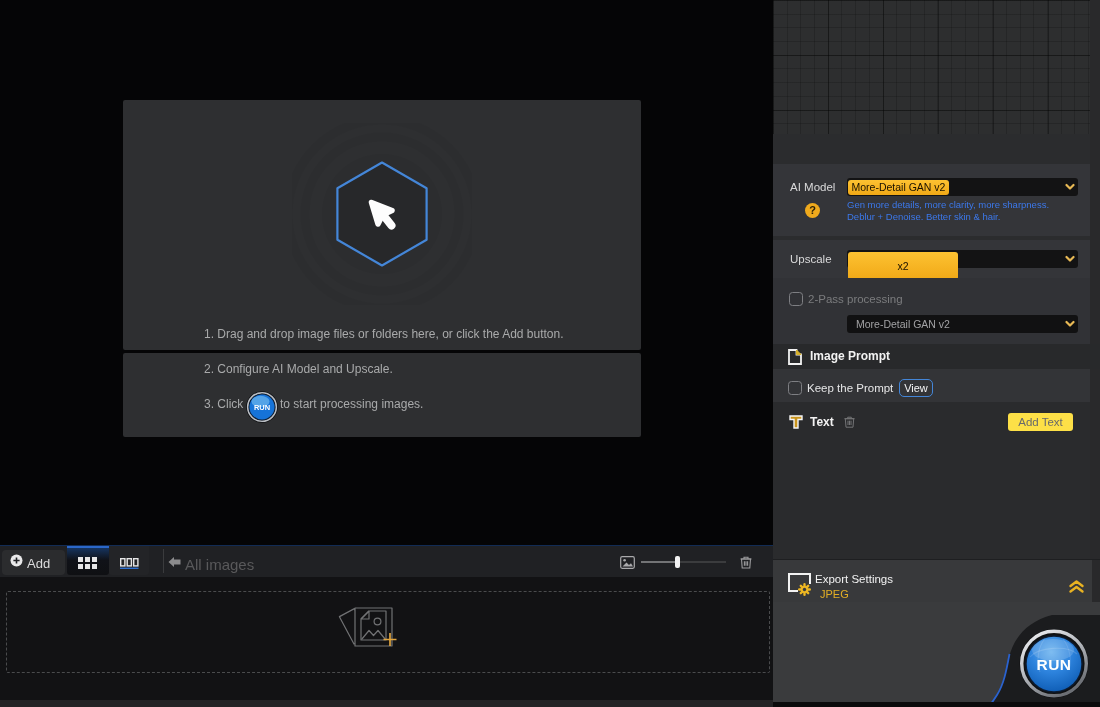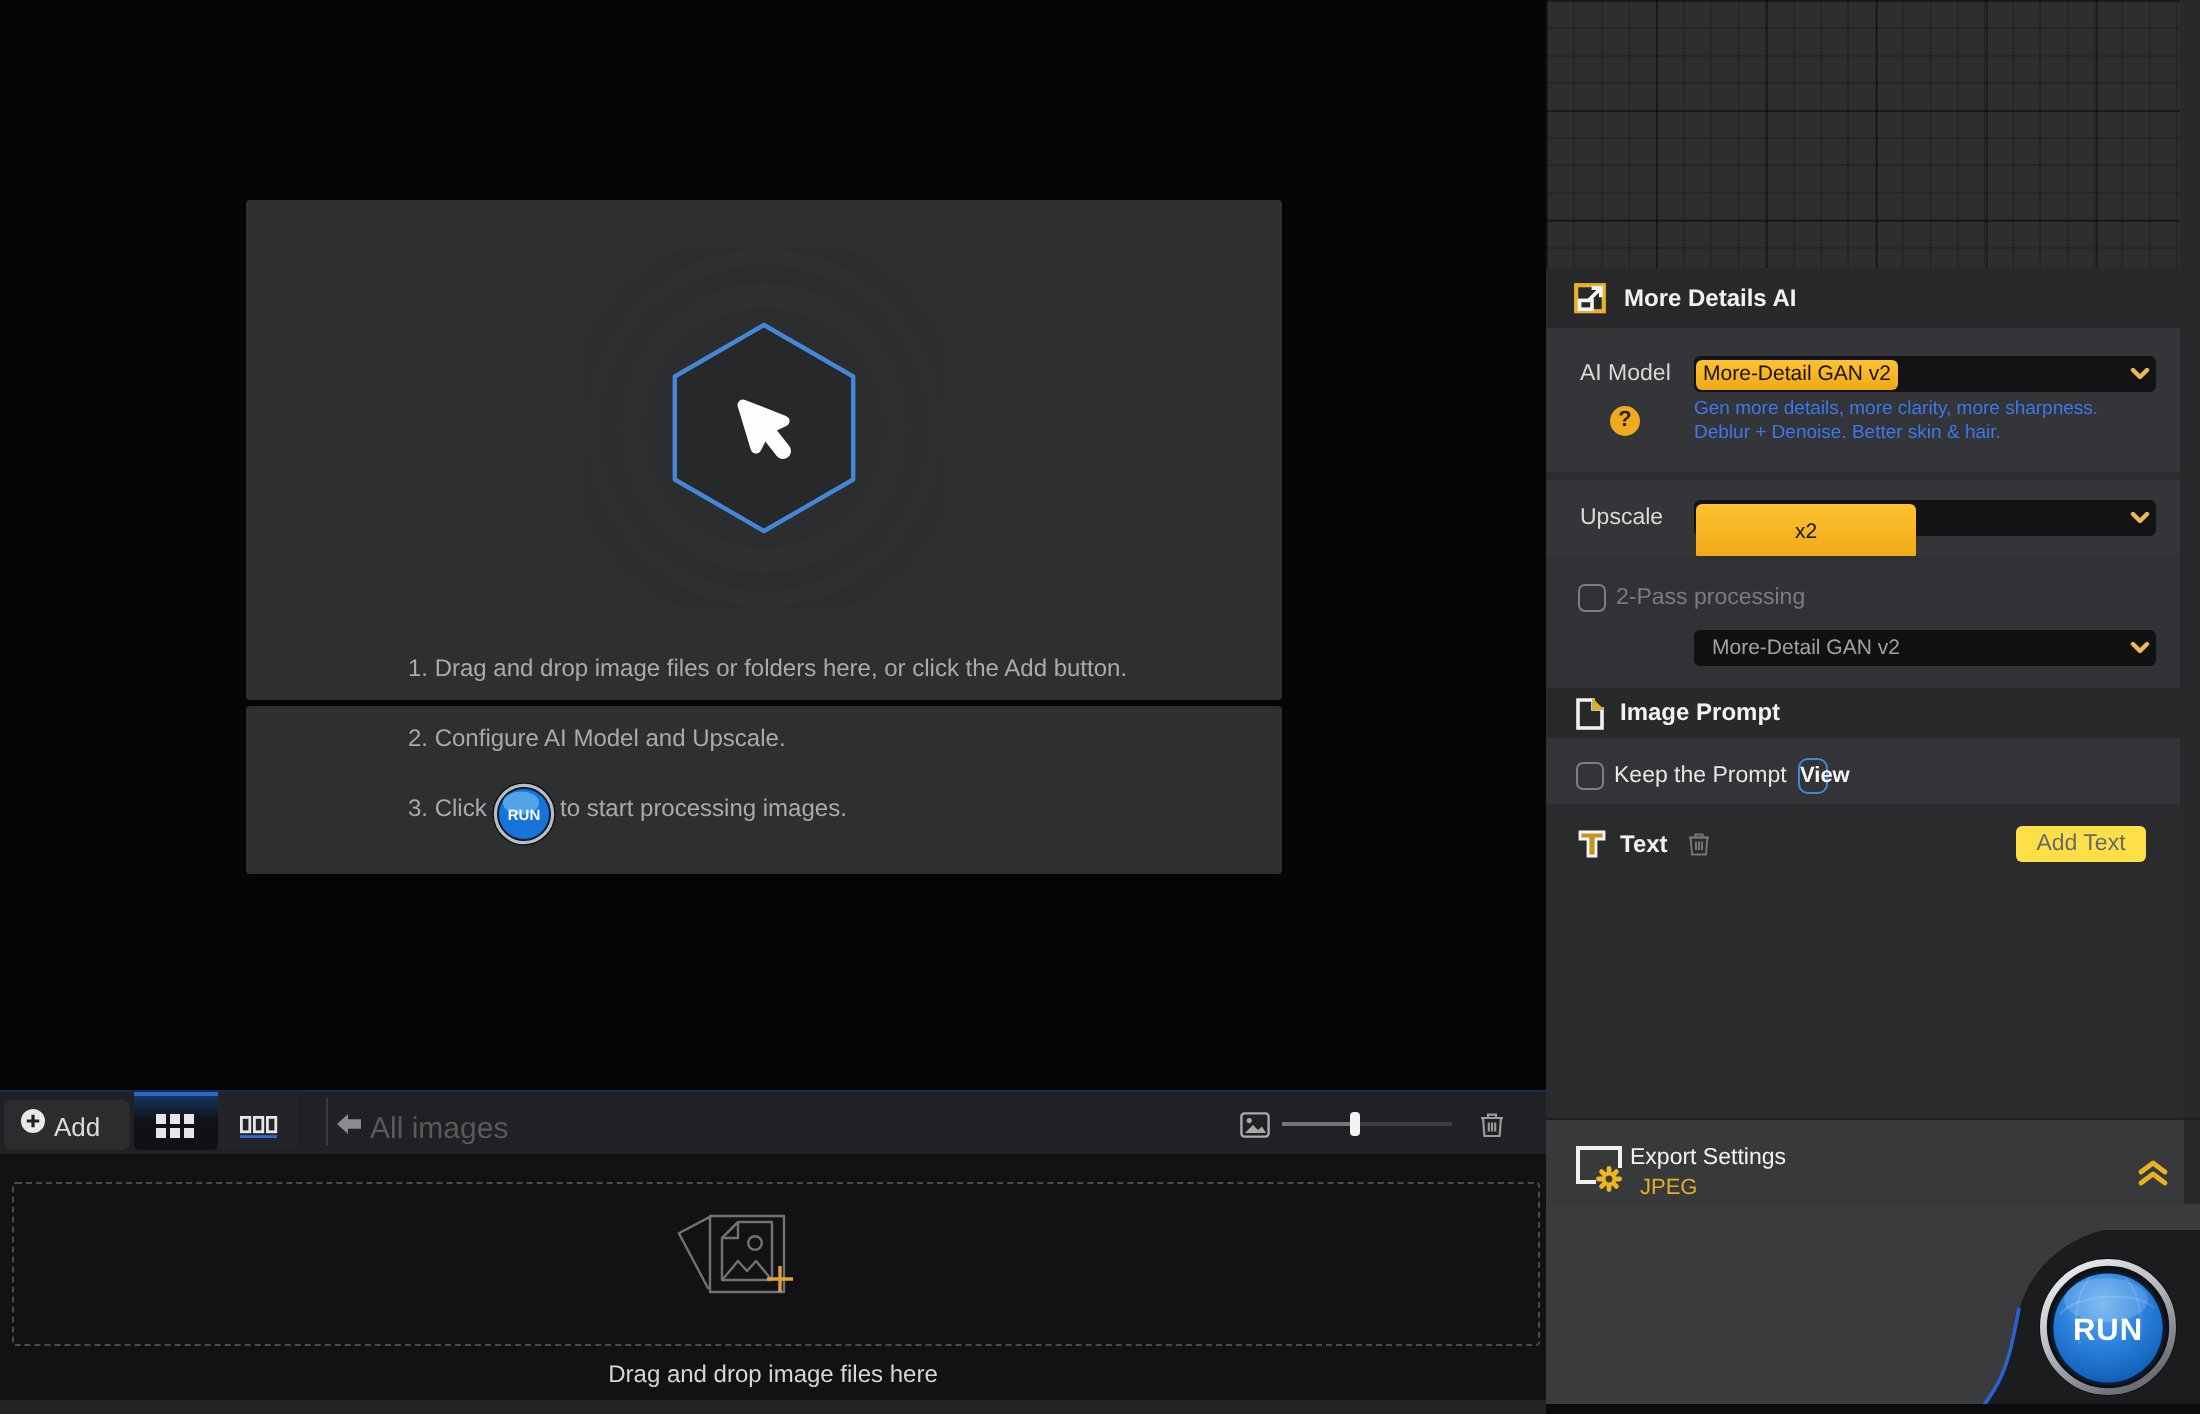--- a/index.html
+++ b/index.html
@@ -144,37 +144,27 @@
       <g fill="none" stroke="#717274" stroke-width="1.2" stroke-linejoin="round">
         <rect x="8" y="9" width="17" height="31" transform="rotate(-28 16 25)"></rect>
         <path d="M17 6 H54 V44 H17 Z" fill="#121214"></path>
         <path d="M31 9 H48 V38 H23 V17 Z"></path>
         <path d="M31 9 L23 17 M31 9 V17 H23"></path>
         <circle cx="39.5" cy="19.5" r="3.4"></circle>
         <path d="M23.5 37.5 L31 28.5 L35.5 33.5 L40 28.5 L47.5 37.5"></path>
       </g>
       <path d="M45.5 37.5 H58.5 M52 31 V44" stroke="#dfa43e" stroke-width="1.7"></path>
     </svg>
-    <div id="dropTxt" class="abs">Drag and drop image files here</div>
   </div>
   <div id="bstripL" class="abs"></div>
 
   <div id="sidebar" class="abs">
     <div id="gridArea" class="abs"></div>
     <div id="scrollCol" class="abs"></div>
 
-    <div id="hdr1" class="abs hdr">
-      <svg class="abs" style="left:14px;top:7px;" width="16" height="16" viewBox="0 0 16 16">
-        <rect x="1.1" y="1.6" width="13.8" height="13" fill="none" stroke="#e8b22c" stroke-width="2.1"></rect>
-        <rect x="2.8" y="9.2" width="6.2" height="4.4" fill="none" stroke="#f7f7f7" stroke-width="1.8"></rect>
-        <path d="M7.5 9 L13 3.5" stroke="#f7f7f7" stroke-width="1.9"></path>
-        <path d="M13.4 7.6 V3 H8.8" fill="none" stroke="#f7f7f7" stroke-width="1.9"></path>
-      </svg>
-      <div class="abs" style="left:39px;top:8px;">More Details AI</div>
-    </div>
 
     <div id="blockA" class="abs"></div>
     <div class="abs lbl" style="left:17px;top:181px;">AI Model</div>
     <div class="abs ddark" style="left:74px;top:178px;width:231px;height:18px;"></div>
     <div class="abs pill" style="left:75px;top:179.5px;width:101px;height:15px;">More-Detail GAN v2</div>
     <svg class="abs chev" style="left:292px;top:182px;" viewBox="0 0 10 10">
       <path d="M1.5 3 L5 6.5 L8.5 3" fill="none" stroke="#e8b955" stroke-width="2.2" stroke-linecap="round" stroke-linejoin="round"></path>
     </svg>
     <div class="abs" style="left:32px;top:203px;width:15px;height:15px;border-radius:50%;background:#efaa1d;color:#2c2106;font-size:11px;font-weight:bold;text-align:center;line-height:15px;">?</div>
     <div class="abs blue" style="left:74px;top:199px;">Gen more details, more clarity, more sharpness.</div>
@@ -202,21 +192,21 @@
       <svg class="abs" style="left:15px;top:5px;" width="14" height="16" viewBox="0 0 14 16">
         <path d="M1 1 H8.5 L8.5 5.5 H13 V15 H1 Z" fill="none" stroke="#f2f2f2" stroke-width="1.8"></path>
         <path d="M8.5 1 L13 5.5 H8.5 Z" fill="#d8b22c" stroke="#d8b22c" stroke-width="1"></path>
       </svg>
       <div class="abs" style="left:37px;top:5px;">Image Prompt</div>
     </div>
 
     <div id="rowKeep" class="abs"></div>
     <div class="abs cbx" style="left:15px;top:381px;"></div>
     <div class="abs" style="left:34px;top:382px;color:#e6e6e7;font-size:11.5px;">Keep the Prompt</div>
-    <div class="abs" style="left:126px;top:379px;width:15px;height:18px;border:1.3px solid #4486d8;border-radius:5px;color:#f5f5f6;font-size:11px;font-weight:bold;text-align:center;line-height:16px;">View</div>
+    <div class="abs" style="left:126px;top:379px;width:34px;height:18px;border:1.3px solid #4486d8;border-radius:5px;color:#f5f5f6;font-size:11px;font-weight:normal;text-align:center;line-height:16px;">View</div>
 
     <div id="areaText" class="abs"></div>
     <svg class="abs" style="left:16px;top:415px;" width="14" height="14" viewBox="0 0 14 14">
       <path d="M1 1 H13 V4.5 H9 V13 H5 V4.5 H1 Z" fill="#c9941c" stroke="#f5f5f5" stroke-width="1.4"></path>
     </svg>
     <div class="abs" style="left:37px;top:415px;color:#f2f2f2;font-weight:bold;font-size:12px;">Text</div>
     <svg class="abs" style="left:71px;top:416px;" width="11" height="12" viewBox="0 0 11 12">
       <g stroke="#737476" stroke-width="1" fill="none">
         <path d="M1.3 2.7 H9.7 L9 11.2 H2 Z"></path>
         <path d="M0.4 2.7 H10.6 M3.7 2.7 V1.2 H7.3 V2.7"></path>

